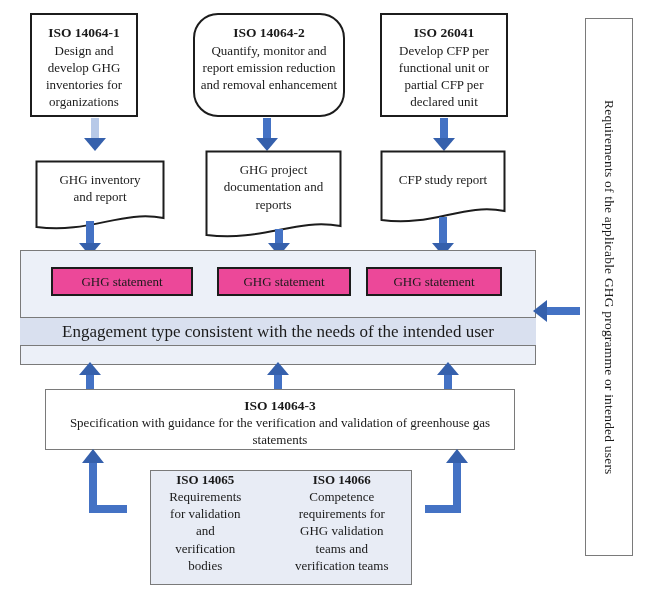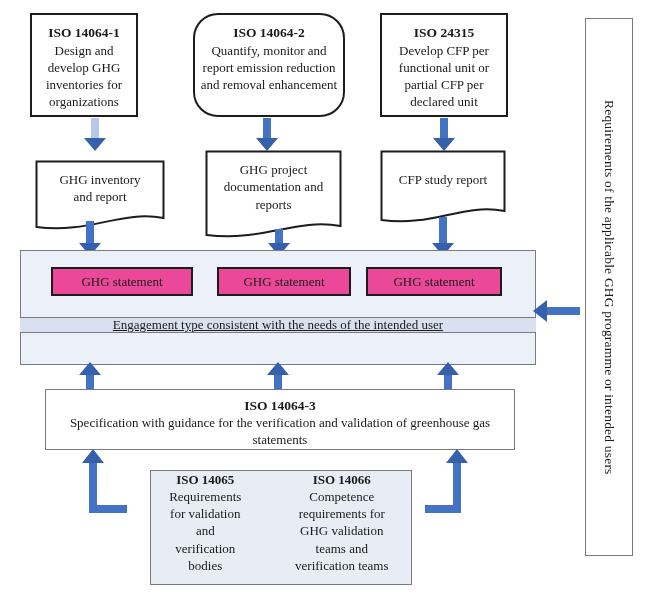--- a/index.html
+++ b/index.html
@@ -35,23 +35,23 @@
 
   
   .panel{position:absolute;left:20px;top:250px;width:516px;height:115px;
          background:#ecf0f8;border:1px solid #7a7a7a;box-sizing:border-box;}
   .stbox{position:absolute;top:16px;height:29px;background:#ec4899;border:2px solid #1c1c1c;
          box-sizing:border-box;display:flex;align-items:center;justify-content:center;
          font-size:13px;}
   .st1{left:30px;width:142px;}
   .st2{left:196px;width:134px;}
   .st3{left:345px;width:136px;}
-  .band{position:absolute;left:-1px;right:-1px;top:66px;height:16px;background:#d9e0ef;
+  .band{position:absolute;left:-1px;right:-1px;top:66px;height:29px;background:#d9e0ef;
         border-top:1px solid #7a7a7a;border-bottom:1px solid #7a7a7a;box-sizing:border-box;
-        display:flex;align-items:center;justify-content:center;font-size:13px;text-decoration:underline;}
+        display:flex;align-items:center;justify-content:center;font-size:17px;}
 
   
   .vbox{position:absolute;left:45px;top:389px;width:470px;height:61px;background:#fff;
         border:1px solid #7a7a7a;box-sizing:border-box;text-align:center;padding-top:8px;}
   .vbox .code{font-weight:bold;font-size:13.5px;line-height:1.25;}
   .vbox .desc{font-size:13px;line-height:1.3;padding:0 15px;}
 
   
   .bbox{position:absolute;left:150px;top:470px;width:262px;height:115px;background:#e8ecf5;
         border:1px solid #7a7a7a;box-sizing:border-box;text-align:center;
@@ -75,21 +75,21 @@
 
   <div class="tbox tb1">
     <div class="code txt">ISO 14064-1</div>
     <div class="desc txt">Design and develop GHG inventories for organizations</div>
   </div>
   <div class="tbox tb2">
     <div class="code txt">ISO 14064-2</div>
     <div class="desc txt">Quantify, monitor and report emission reduction and removal enhancement</div>
   </div>
   <div class="tbox tb3">
-    <div class="code txt">ISO 24315</div>
+    <div class="code txt">ISO 26041</div>
     <div class="desc txt">Develop CFP per functional unit or partial CFP per declared unit</div>
   </div>
 
   <svg class="arr" style="left:84px;top:118px" width="22" height="33">
     <rect x="7" y="0" width="8" height="21" fill="#B7C9E8"></rect>
       <polygon points="0,20 22,20 11,33" fill="#3560AC"></polygon>
   </svg>
   <svg class="arr" style="left:256px;top:118px" width="22" height="33">
     <rect x="7" y="0" width="8" height="21" fill="#4472C4"></rect>
       <polygon points="0,20 22,20 11,33" fill="#3560AC"></polygon>

